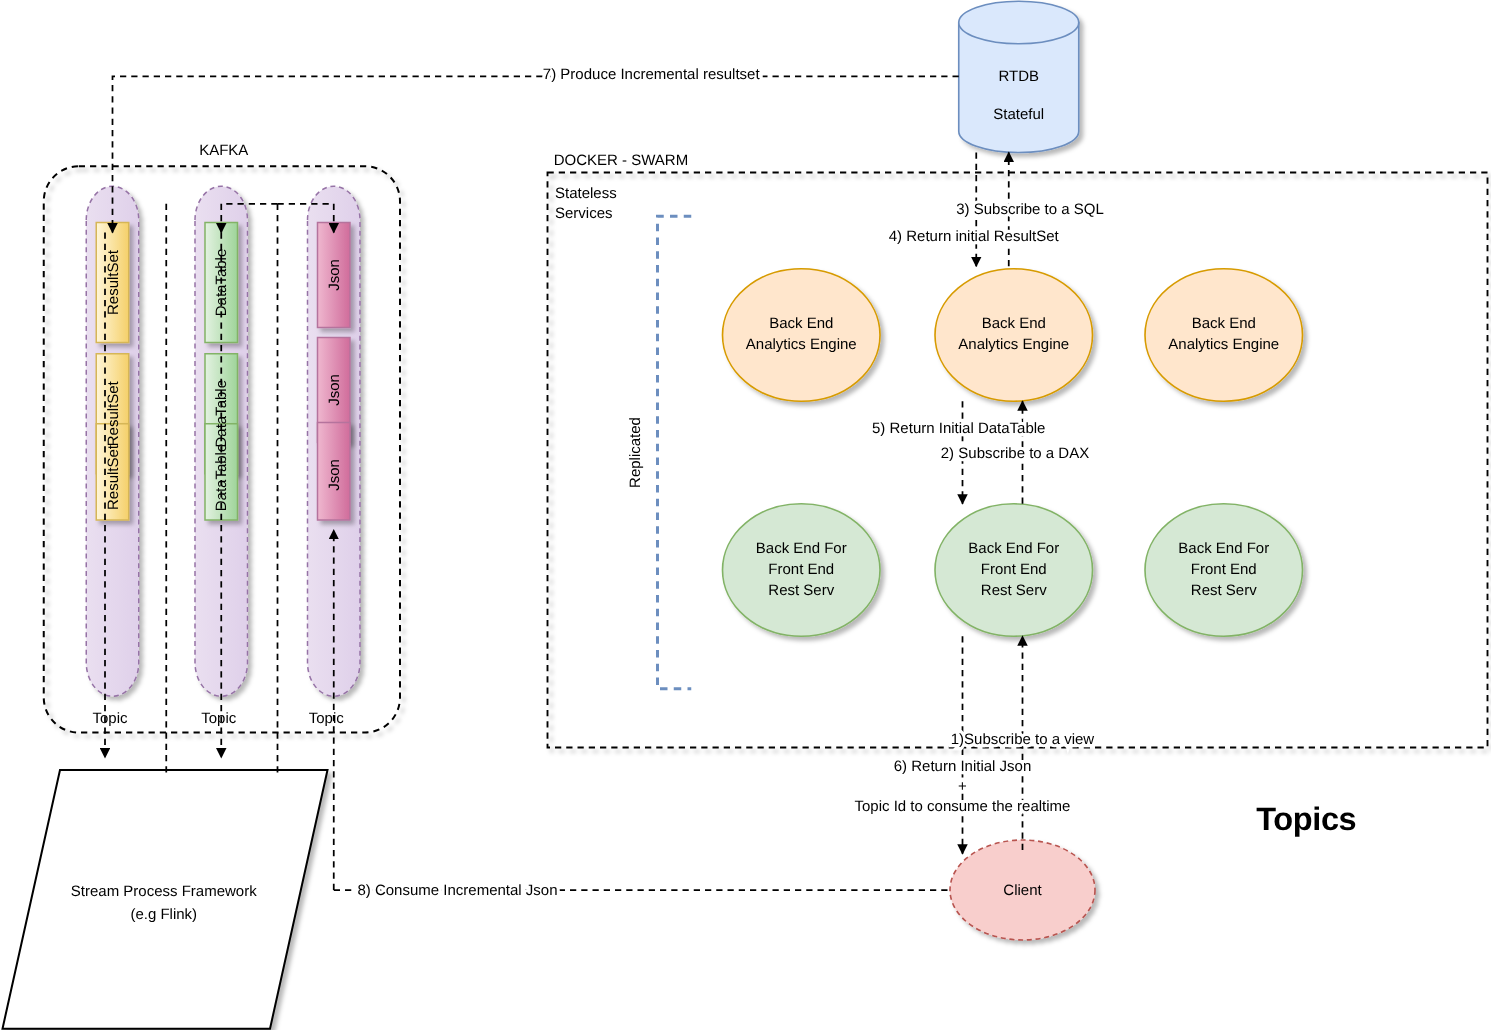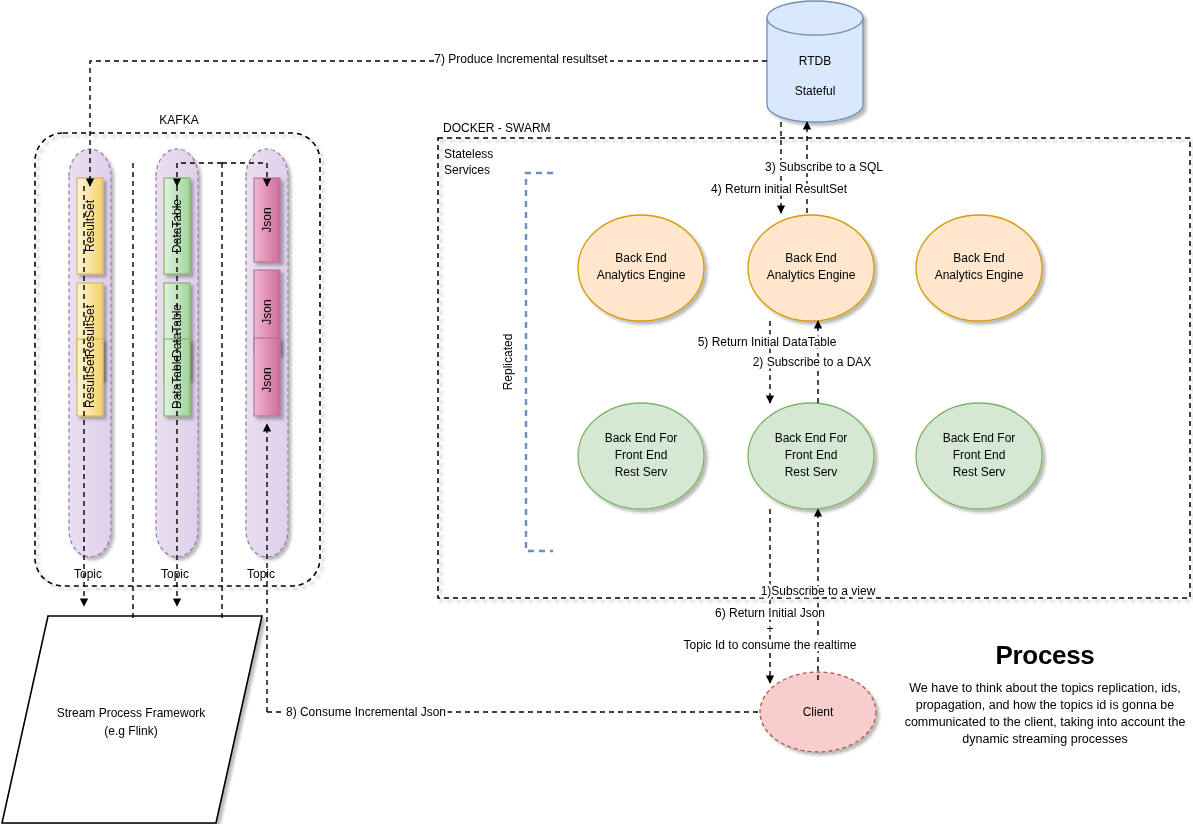--- a/index.html
+++ b/index.html
@@ -253,17 +253,16 @@
       </g>
       <g>
         <text class="node-text" x="366" y="716" text-anchor="middle" stroke="#FFFFFF" stroke-width="5">8) Consume Incremental Json</text>
         <text class="node-text" x="366" y="716" text-anchor="middle">8) Consume Incremental Json</text>
       </g>
     </g>
 
   </svg>
 
   <div class="lbl wrap" style="left:900px; top:648px; width:290px;">
-    <div class="title-big" style="margin-bottom:18px;">Process</div>
-    <div style="font-size:12.5px; line-height:17px;">We have to think about the topics replication, ids, propagation, and how the topics id is gonna be communicated to the client, taking into account the dynamic streaming processes</div>
+    <div class="title-big" style="margin-bottom:18px;">Topics</div>
   </div>
 
 </div>
 
 </body></html>

